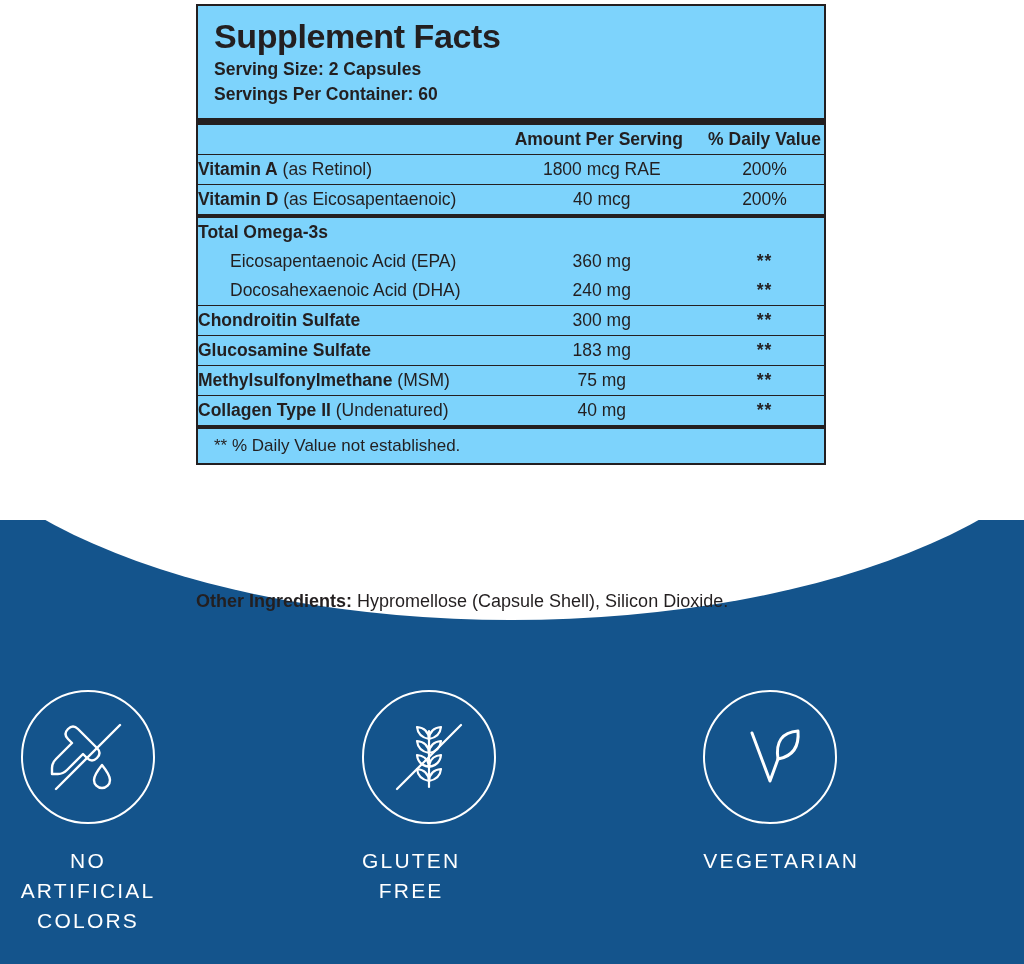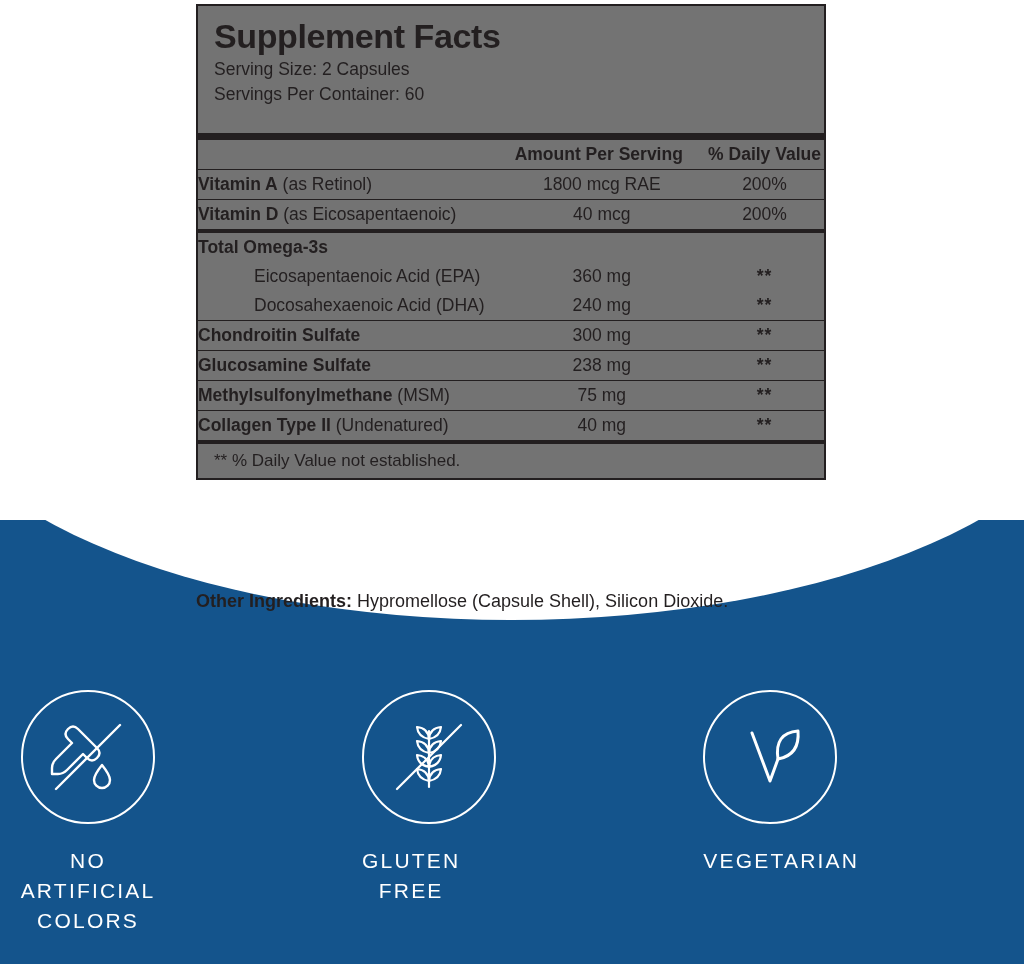--- a/index.html
+++ b/index.html
@@ -37,37 +37,38 @@
     border-bottom-right-radius: 50% 100%;
   }
 
   
   .facts {
     position: absolute;
     left: 196px;
     top: 4px;
     width: 630px;
     border: 2px solid #231f20;
-    background: #737373;
+    background: #7dd3fc;
     box-sizing: border-box;
   }
   .facts-title {
     font-size: 34px;
     font-weight: bold;
     letter-spacing: -0.4px;
     padding: 12px 0 2px 16px;
     line-height: 1.08;
   }
   .serving-line {
     font-size: 17.5px;
     padding-left: 16px;
     line-height: 1.46;
   }
   .serving-block {
-    padding-bottom: 25px;
+    padding-bottom: 10px;
+    font-weight: bold;
   }
 
   .rule-thick {
     height: 7px;
     background: #231f20;
     margin: 0;
   }
   .rule-med {
     height: 4px;
     background: #231f20;
@@ -88,21 +89,21 @@
 
   .hdr td {
     font-weight: bold;
     padding: 6px 0 5px 0;
     font-size: 17.5px;
   }
   .hdr .col-amt { padding-right: 6px; }
   .hdr .col-dv { text-align: center; }
 
   .nutrient-name b { font-weight: bold; }
-  .sub-row .col-name { padding-left: 56px; }
+  .sub-row .col-name { padding-left: 32px; }
   .dv-stars { letter-spacing: 1px; font-weight: bold; }
 
   .row-border td { border-top: 1.5px solid #231f20; }
   .group-border td { border-top: 4px solid #231f20; }
 
   .two-line-amt { line-height: 1.28; }
 
   .footnote {
     font-size: 17px;
     padding: 7px 16px 7px 16px;
@@ -213,21 +214,21 @@
 
 
       <tr class="row-border">
         <td class="col-name nutrient-name"><b>Chondroitin Sulfate</b></td>
         <td class="col-amt">300 mg</td>
         <td class="col-dv dv-stars">**</td>
       </tr>
 
       <tr class="row-border">
         <td class="col-name nutrient-name"><b>Glucosamine Sulfate</b></td>
-        <td class="col-amt">238 mg</td>
+        <td class="col-amt">183 mg</td>
         <td class="col-dv dv-stars">**</td>
       </tr>
 
       <tr class="row-border">
         <td class="col-name nutrient-name"><b>Methylsulfonylmethane</b><span> (MSM)</span></td>
         <td class="col-amt">75 mg</td>
         <td class="col-dv dv-stars">**</td>
       </tr>
 
       <tr class="row-border">

